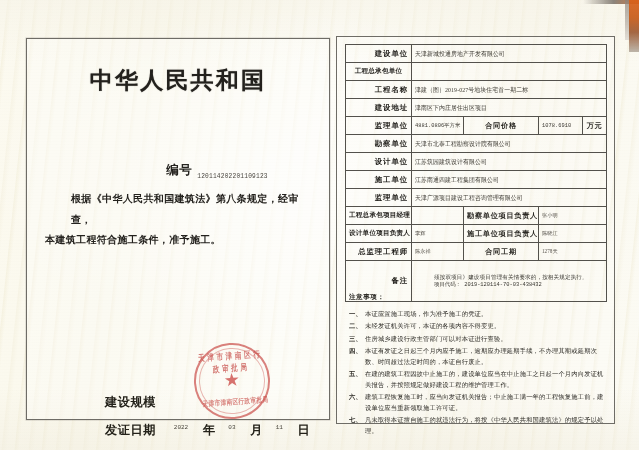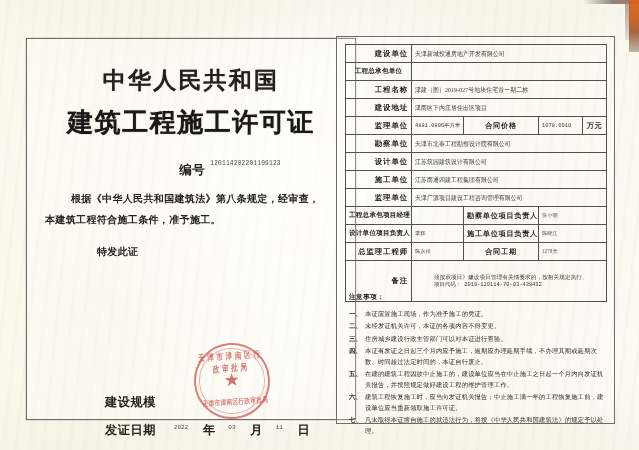--- a/index.html
+++ b/index.html
@@ -89,21 +89,21 @@
 
   
   .page {
     position: absolute;
     background: rgba(255,255,255,0.30);
     box-sizing: border-box;
   }
   #page-left {
     left: 26px;
     top: 38px;
-    width: 330px;
+    width: 304px;
     height: 382px;
     border: 1px solid #6e6c66;
     box-shadow: 0 0 0 0.5px rgba(120,118,110,.35);
   }
   #page-right {
     left: 336px;
     top: 36px;
     width: 279px;
     height: 388px;
     border: 1px solid #6e6c66;
@@ -135,21 +135,21 @@
     color: #1a1916;
     text-shadow: 0 0 1px rgba(25,24,20,.7);
   }
 
   #serial-row {
     position: absolute;
     top: 120px;
     left: 0;
     width: 100%;
     display: flex;
-    align-items: flex-start;
+    align-items: flex-end;
     justify-content: center;
     padding-left: 78px;
     box-sizing: border-box;
   }
   #serial-label {
     font-weight: bold;
     font-size: 12.5px;
     color: #262420;
     letter-spacing: .5px;
     margin-top: 3px;
@@ -383,31 +383,29 @@
   <div id="paper-fibre"></div>
   <div id="paper-shade"></div>
   <div id="edge-top"></div>
   <div id="edge-right2"></div>
   <div id="edge-right"></div>
 
   <div class="page" id="page-left">
 
     <div id="title-nation">中华人民共和国</div>
 
-    <div id="title-cert">建筑工程施工许可证</div>
 
     <div id="serial-row">
       <span id="serial-label">编号</span>
       <span id="serial-value">120114202201109123</span>
     </div>
 
     <div id="body-text">
       <span class="indent">根据《中华人民共和国建筑法》第八条规定，经审查，</span>
       <span>本建筑工程符合施工条件，准予施工。</span>
-      <span id="body-issue">特发此证</span>
     </div>
 
     <div id="seal">
       <div id="seal-inner"></div>
       <div id="seal-arc">天津市津南区行政审批局</div>
       <div id="seal-star">★</div>
       <div id="seal-bottom-text">天津市津南区行政审批局</div>
     </div>
 
     <div id="issuer-row">

